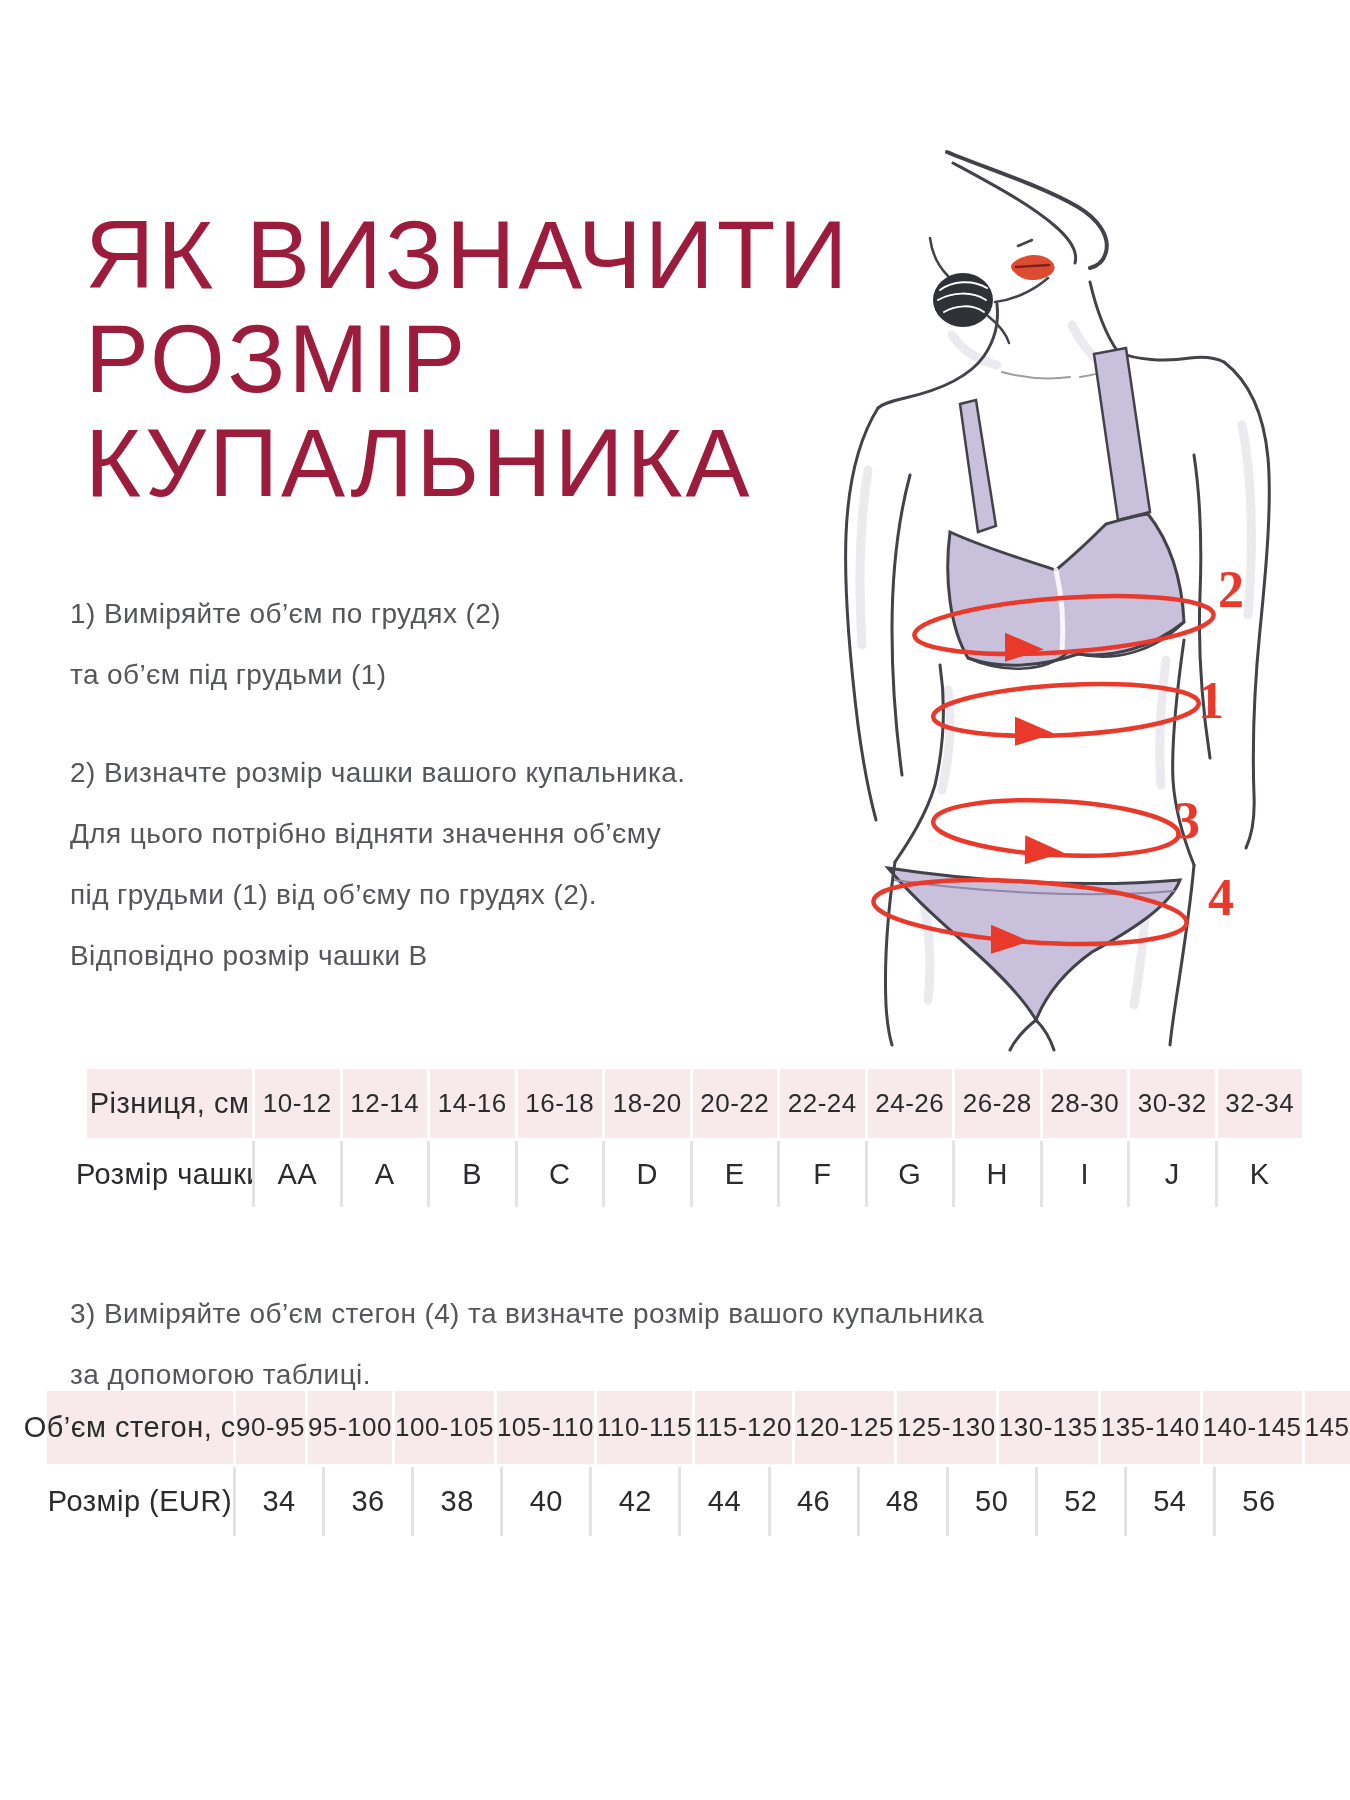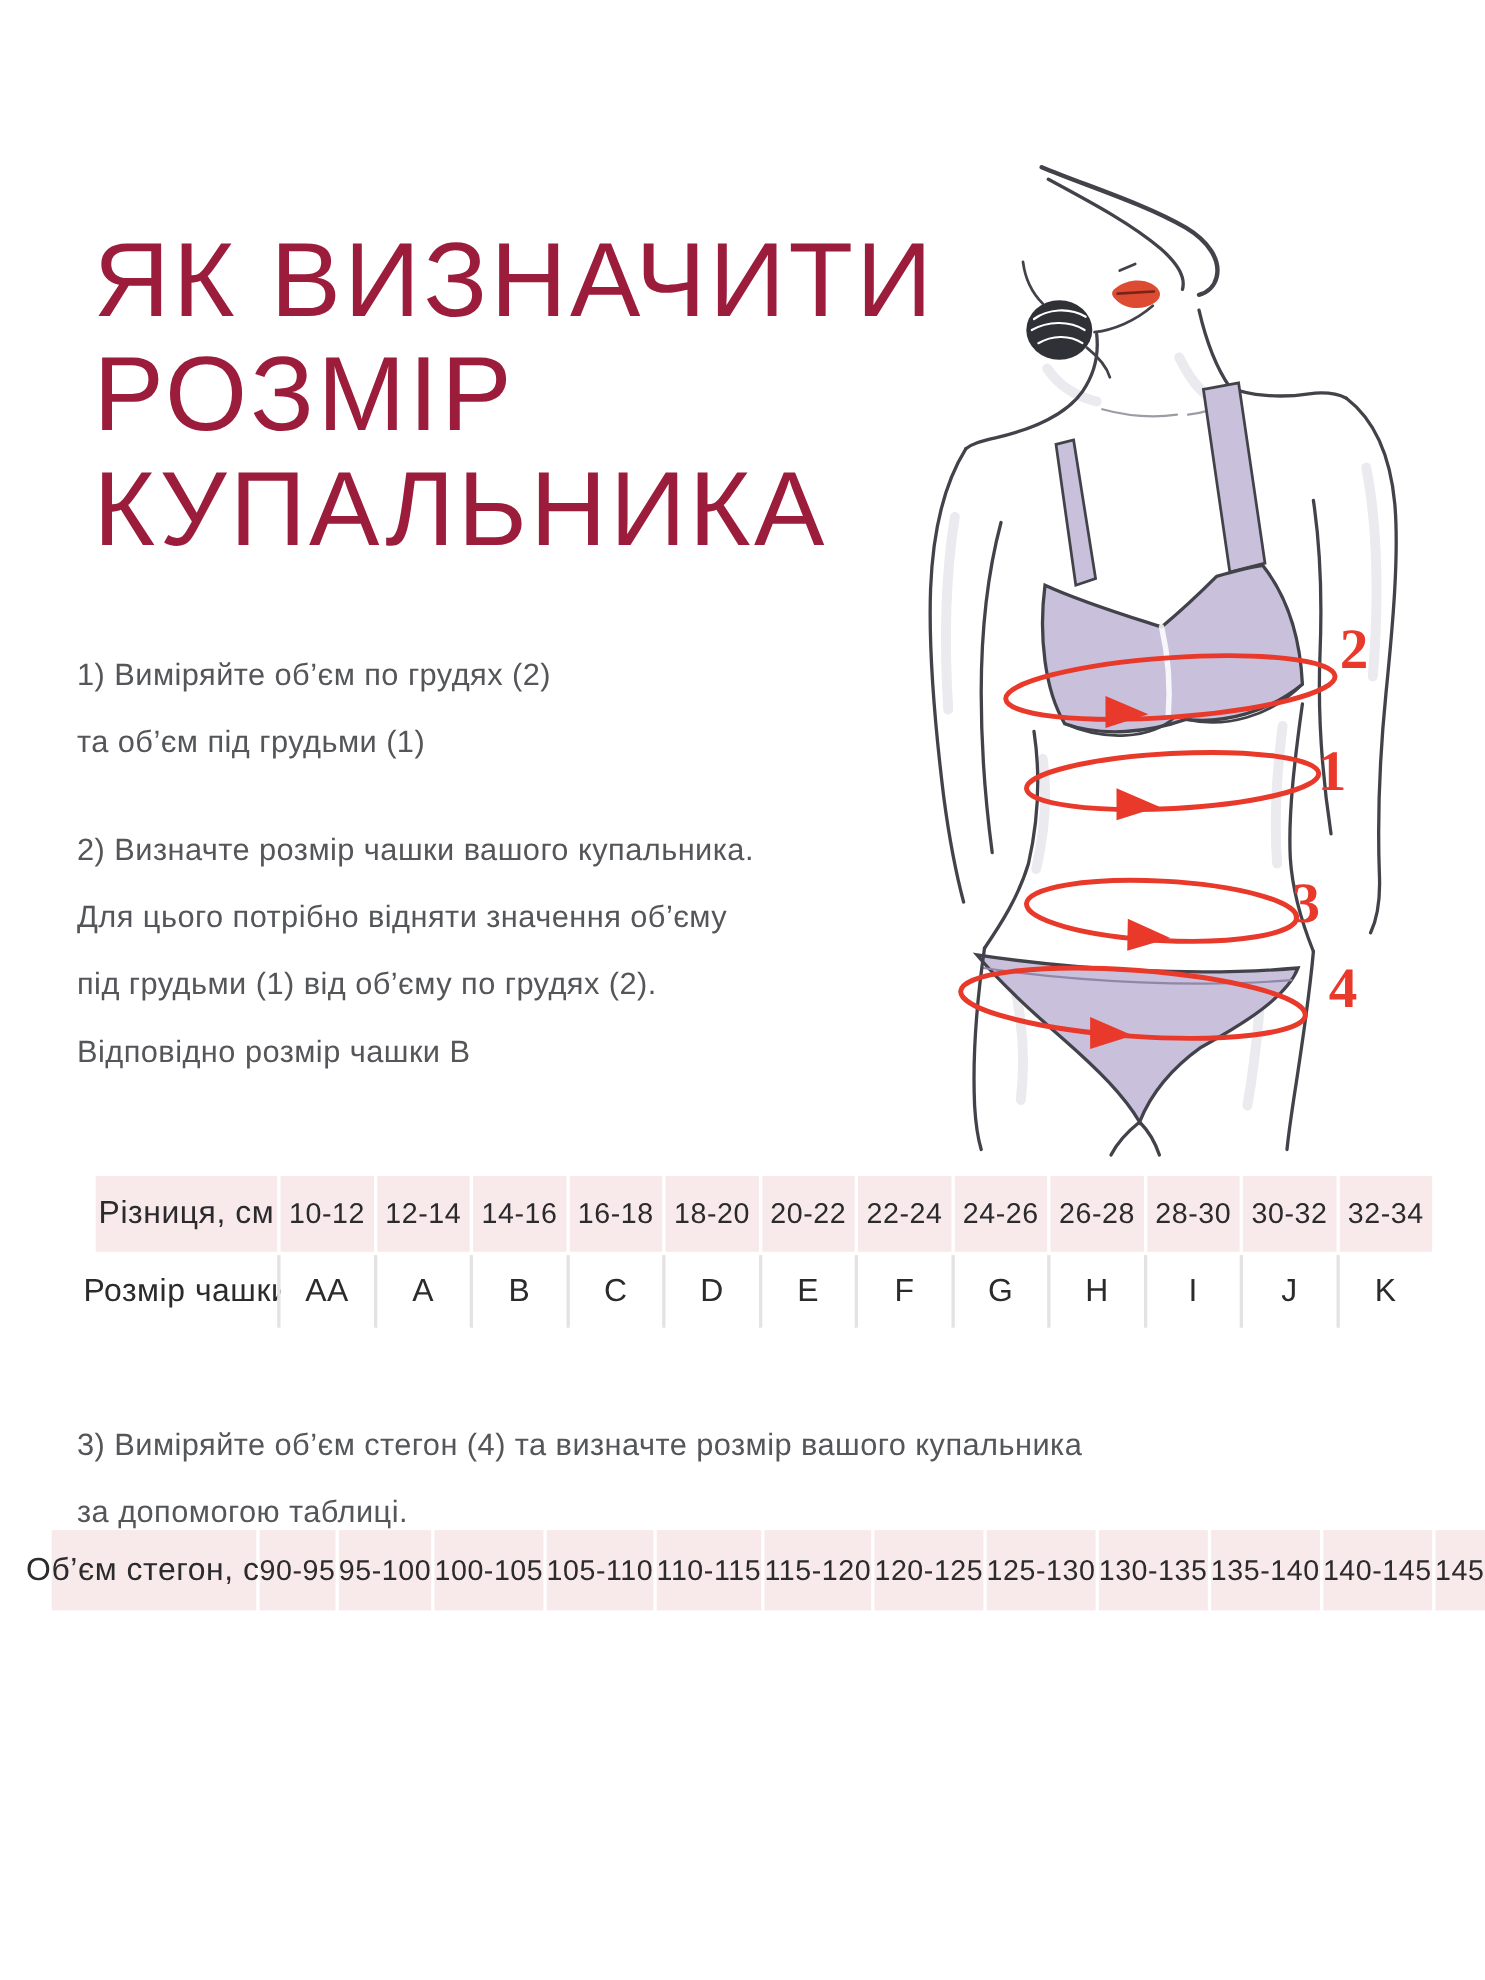--- a/index.html
+++ b/index.html
@@ -245,13 +245,28 @@
       <div class="cell val">105-110</div>
       <div class="cell val">110-115</div>
       <div class="cell val">115-120</div>
       <div class="cell val">120-125</div>
       <div class="cell val">125-130</div>
       <div class="cell val">130-135</div>
       <div class="cell val">135-140</div>
       <div class="cell val">140-145</div>
       <div class="cell val">145-150</div>
     </div>
+  <div class="trow body">
+      <div class="cell label">Розмір (EUR)</div>
+      <div class="cell val">34</div>
+      <div class="cell val">36</div>
+      <div class="cell val">38</div>
+      <div class="cell val">40</div>
+      <div class="cell val">42</div>
+      <div class="cell val">44</div>
+      <div class="cell val">46</div>
+      <div class="cell val">48</div>
+      <div class="cell val">50</div>
+      <div class="cell val">52</div>
+      <div class="cell val">54</div>
+      <div class="cell val">56</div>
+    </div>
 </div>
 
 </body></html>

